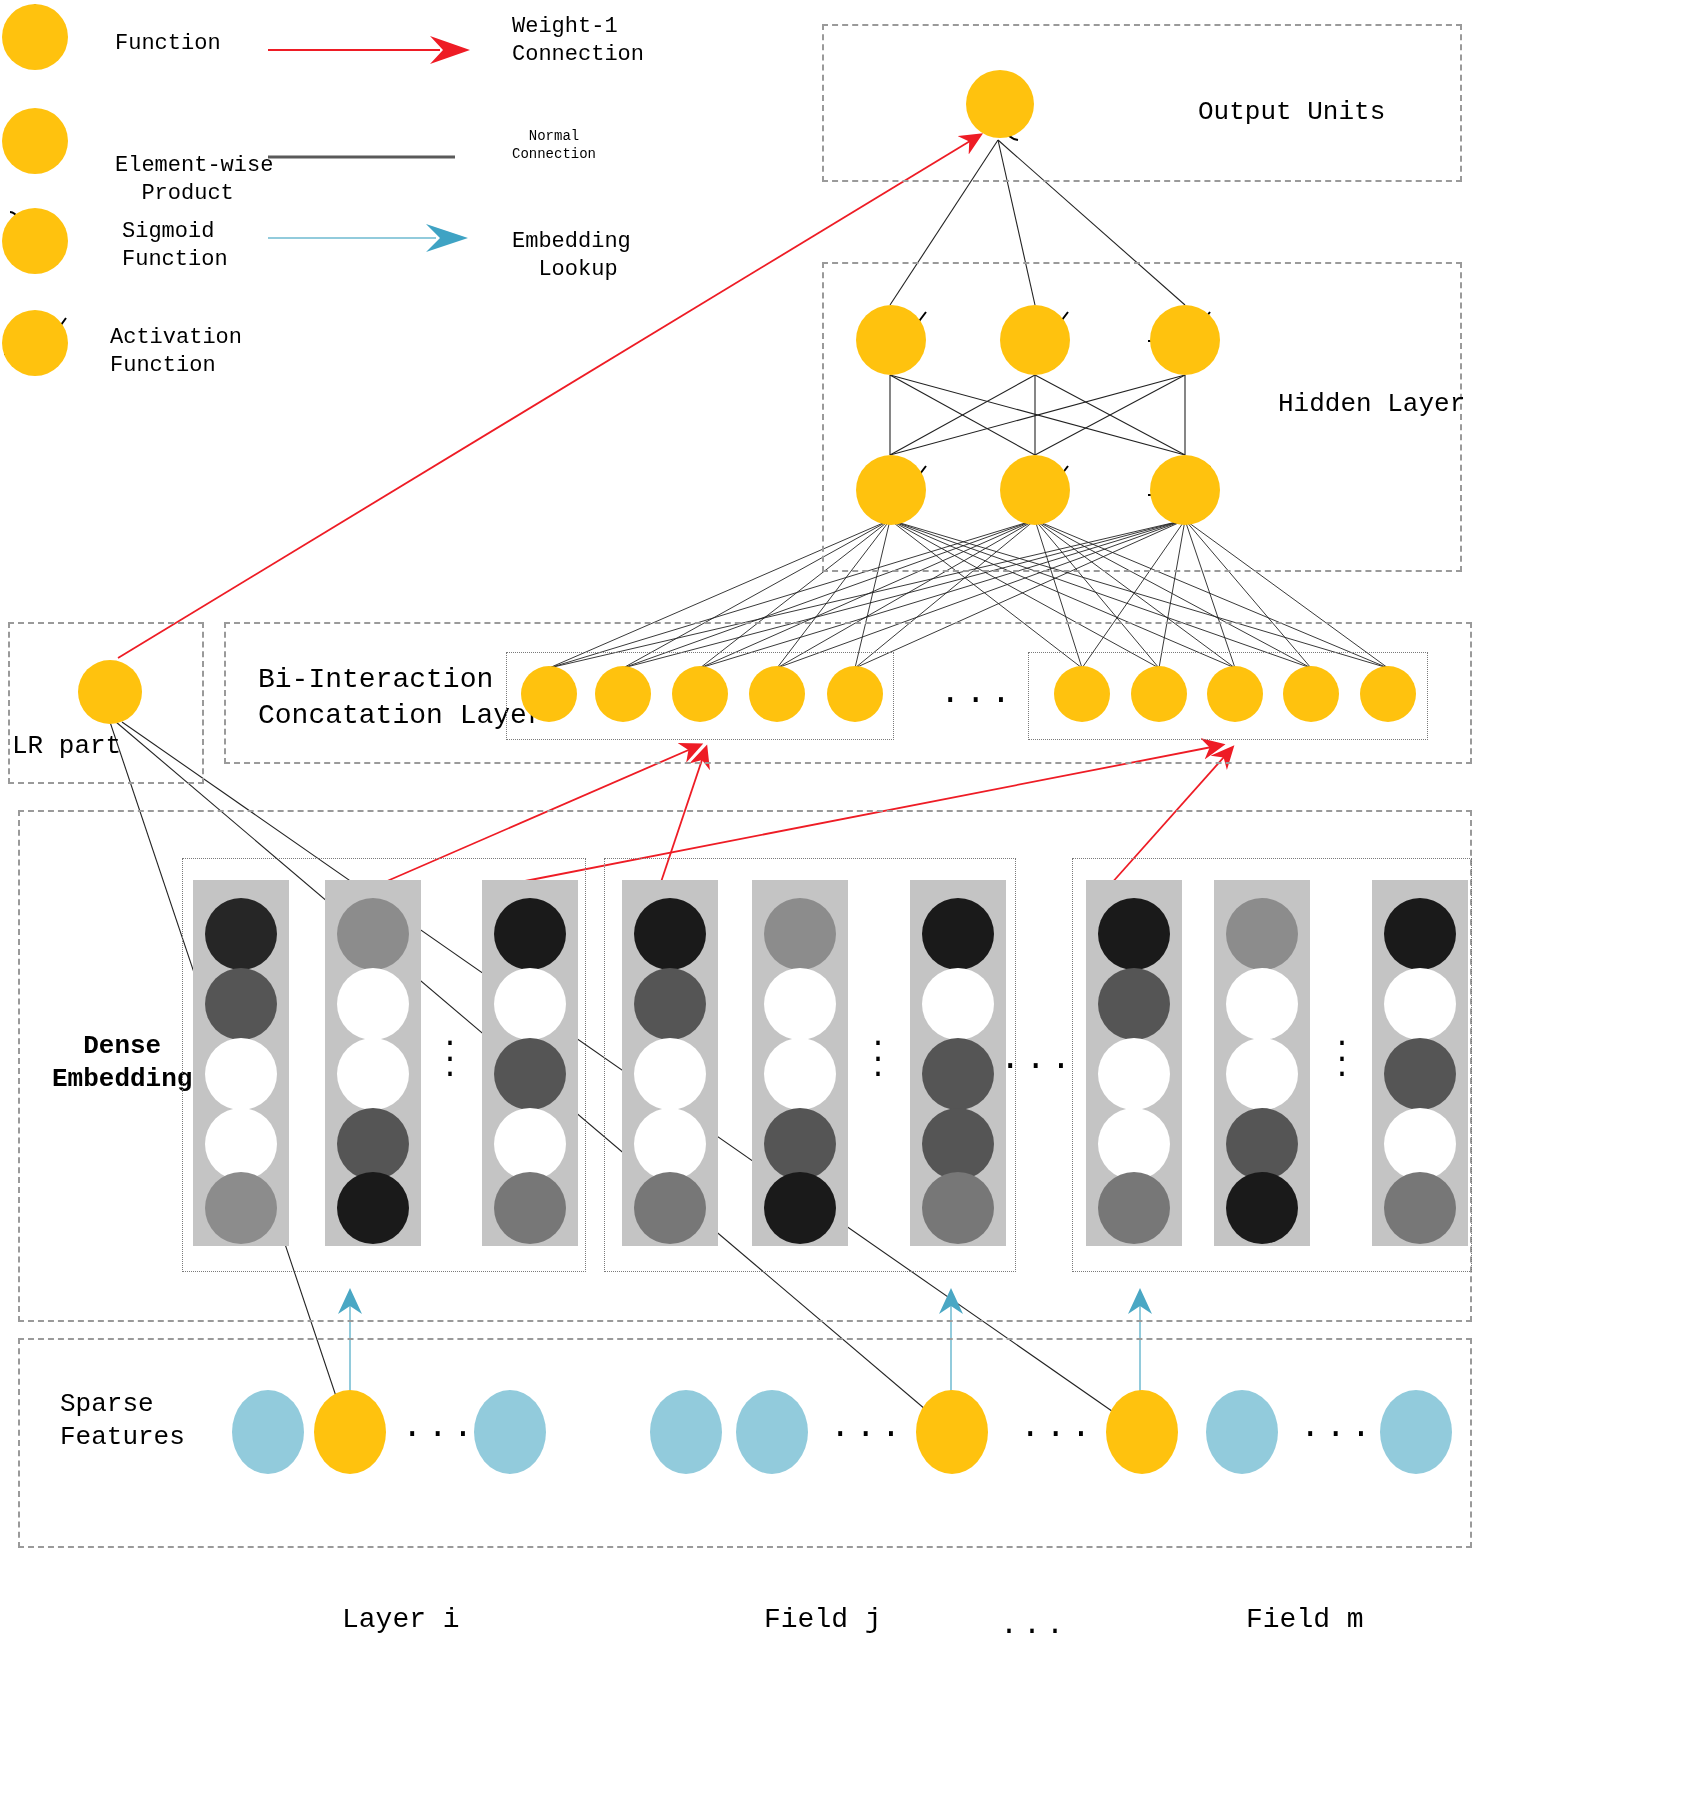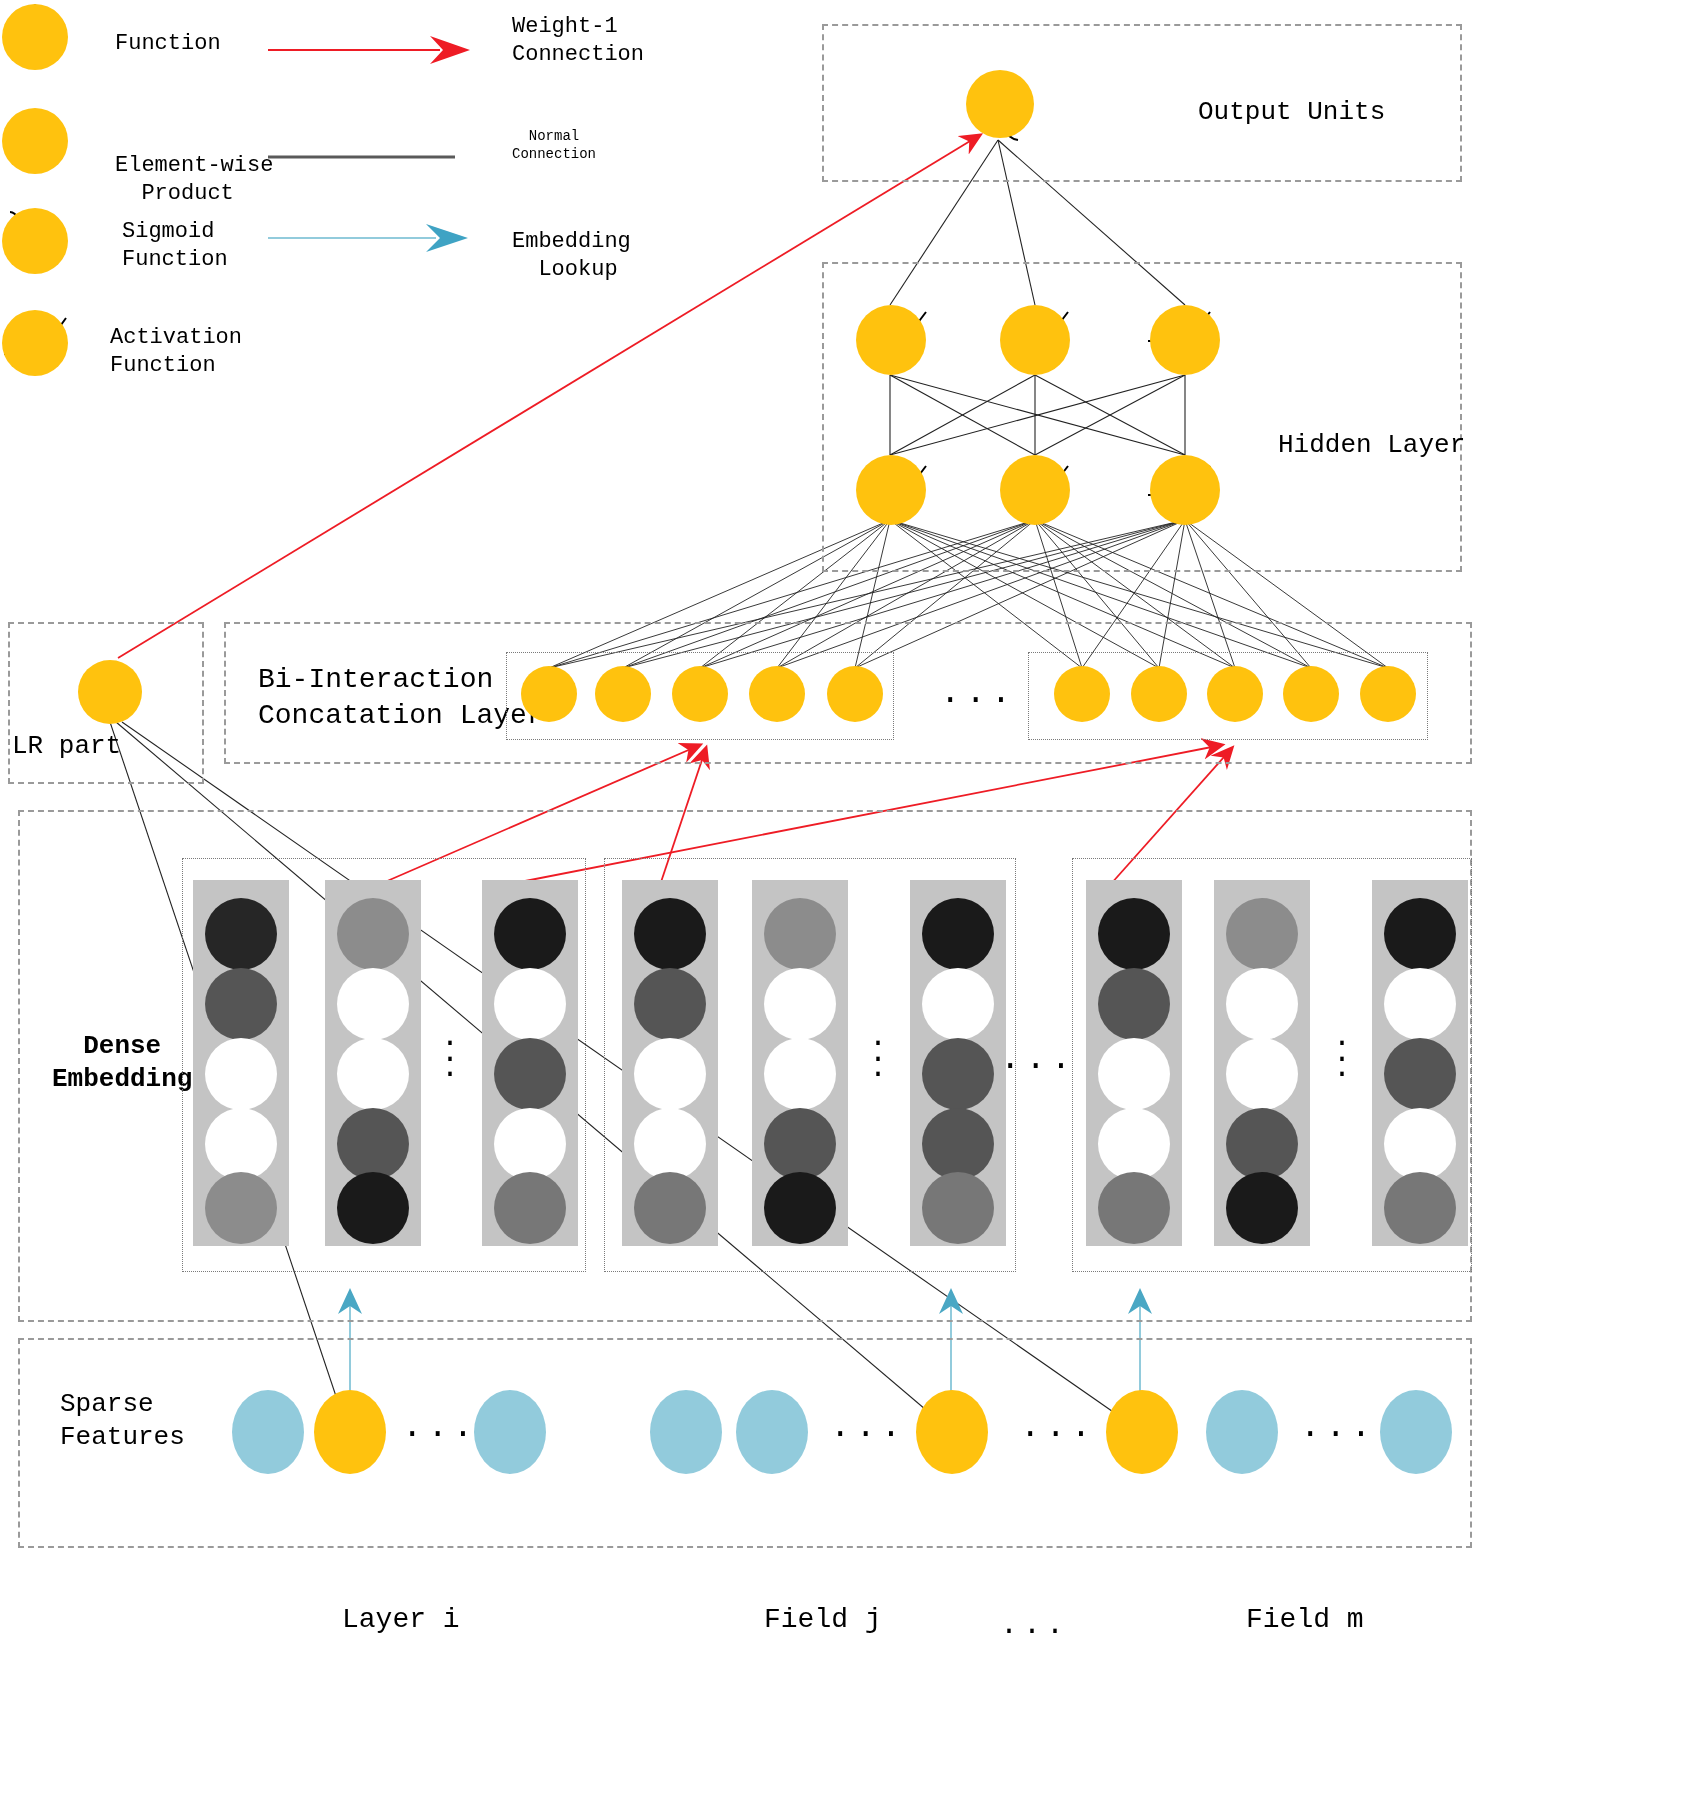--- a/index.html
+++ b/index.html
@@ -206,21 +206,21 @@
   <div class="node" style="left:966px; top:70px; width:68px; height:68px;"></div>
   <div class="lbl" style="left:1198px; top:96px; font-size:26px;">Output Units</div>
 
   <div class="box-dash" style="left:822px; top:262px; width:640px; height:310px;"></div>
   <div class="node" style="left:856px; top:305px; width:70px; height:70px;"></div>
   <div class="node" style="left:1000px; top:305px; width:70px; height:70px;"></div>
   <div class="node" style="left:1150px; top:305px; width:70px; height:70px;"></div>
   <div class="node" style="left:856px; top:455px; width:70px; height:70px;"></div>
   <div class="node" style="left:1000px; top:455px; width:70px; height:70px;"></div>
   <div class="node" style="left:1150px; top:455px; width:70px; height:70px;"></div>
-  <div class="lbl" style="left:1278px; top:388px; font-size:26px;margin-top:41px;">Hidden Layer</div>
+  <div class="lbl" style="left:1278px; top:388px; font-size:26px;">Hidden Layer</div>
 
   <div class="box-dash" style="left:8px; top:622px; width:196px; height:162px;"></div>
   <div class="node" style="left:78px; top:660px; width:64px; height:64px;"></div>
   <div class="lbl" style="left:12px; top:730px; font-size:26px;">LR part</div>
 
   <div class="box-dash" style="left:224px; top:622px; width:1248px; height:142px;"></div>
   <div class="lbl" style="left:258px; top:662px; font-size:28px;">Bi-Interaction
 Concatation Layer</div>
 
   <div class="box-dot" style="left:506px; top:652px; width:388px; height:88px;"></div>

